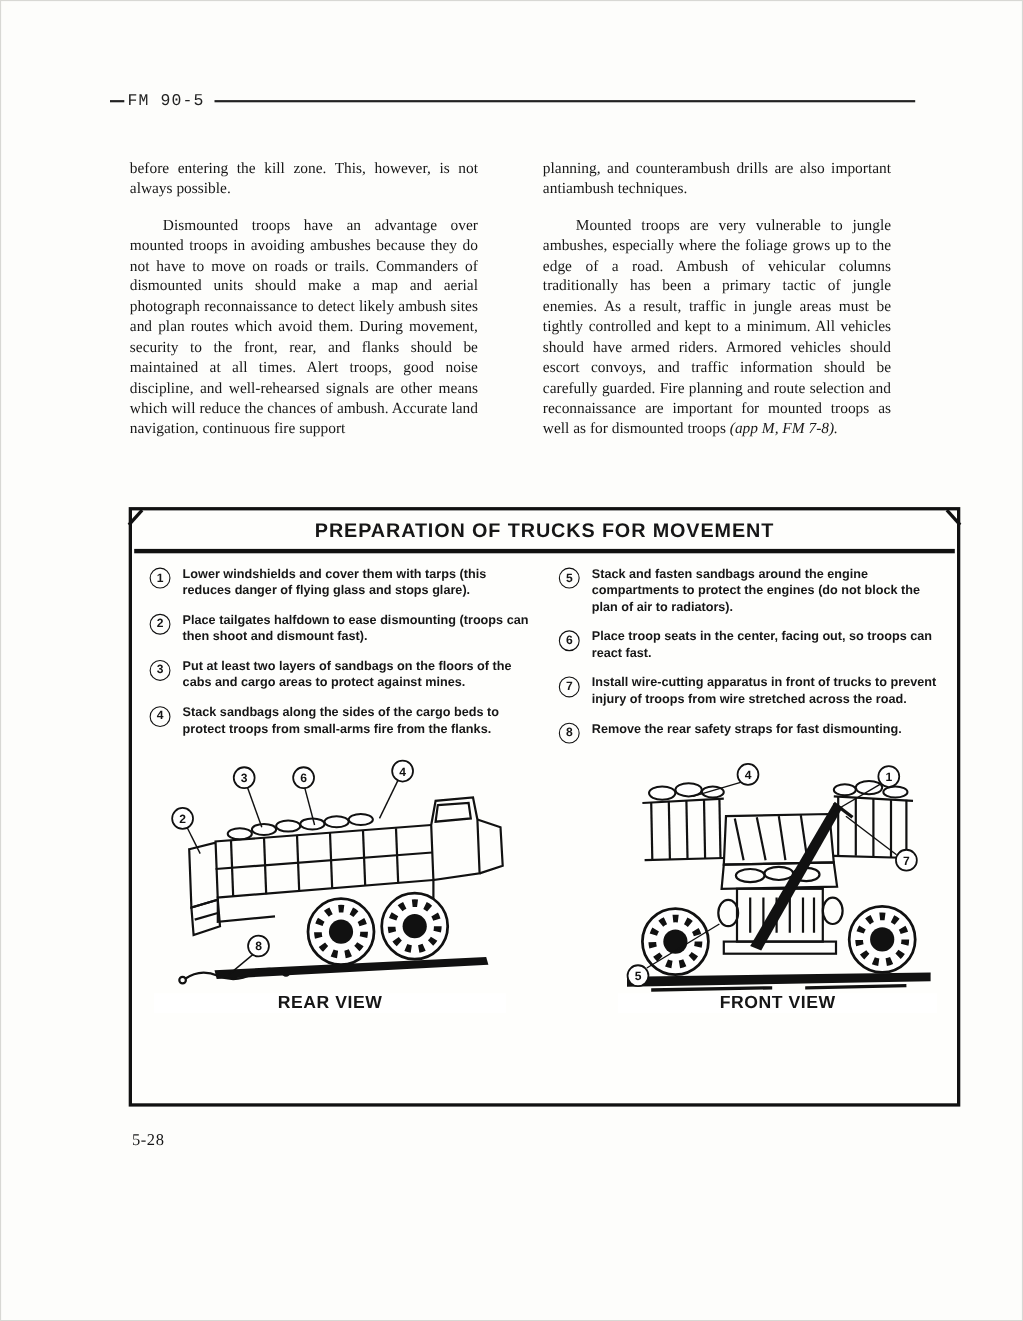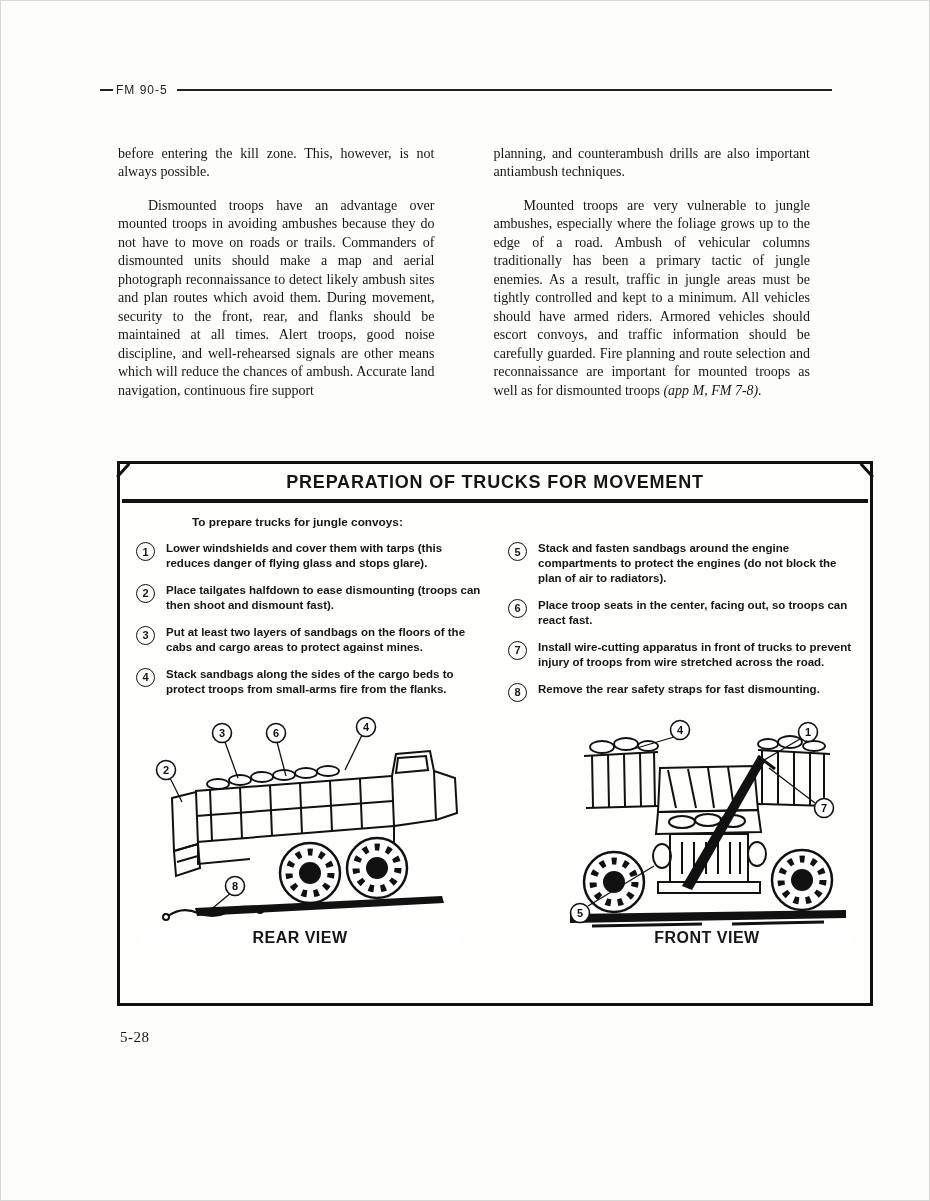--- a/index.html
+++ b/index.html
@@ -11,22 +11,22 @@
     color:#161616;
     position:relative;
     overflow:hidden;
   }
   .page { position:absolute; inset:0; border:1px solid #d8d8d4; background:#fdfdfb; }
 
   
   .page-header {
     position:absolute; top:82px; left:99px; width:732px;
     display:flex; align-items:center;
-    font-family:Liberation Sans, sans-serif;
-    font-size:12px; color:#222;
+    font-family:Liberation Mono, monospace;
+    font-size:15px; color:#222;
   }
   .pre-dash { width:13px; height:2px; background:#222; margin-right:3px; }
   .header-label { letter-spacing:1px; white-space:nowrap; }
   .header-rule { flex:1; height:2px; background:#222; margin-left:9px; }
 
   
   .columns {
     position:absolute; top:144px; left:117px; width:692px;
     display:flex; gap:59px;
   }
@@ -107,21 +107,20 @@
     </div>
     <div class="col">
       <p>planning, and counterambush drills are also important antiambush techniques.</p>
       <p class="indent"><span>Mounted troops are very vulnerable to jungle ambushes, especially where the foliage grows up to the edge of a road. Ambush of vehicular columns traditionally has been a primary tactic of jungle enemies. As a result, traffic in jungle areas must be tightly controlled and kept to a minimum. All vehicles should have armed riders. Armored vehicles should escort convoys, and traffic information should be carefully guarded. Fire planning and route selection and reconnaissance are important for mounted troops as well as for dismounted troops </span><em>(app M, FM 7-8).</em></p>
     </div>
   </section>
 
   <section class="figure">
     <div class="fig-title">PREPARATION OF TRUCKS FOR MOVEMENT</div>
     <div class="fig-rule"></div>
-    <div class="fig-intro">To prepare trucks for jungle convoys:</div>
 
     <div class="fig-cols">
       <div class="fig-col">
         <div class="fig-item">
           <span class="badge">1</span>
           <span class="fig-text">Lower windshields and cover them with tarps (this reduces danger of flying glass and stops glare).</span>
         </div>
         <div class="fig-item">
           <span class="badge">2</span>
           <span class="fig-text">Place tailgates halfdown to ease dismounting (troops can then shoot and dismount fast).</span>

